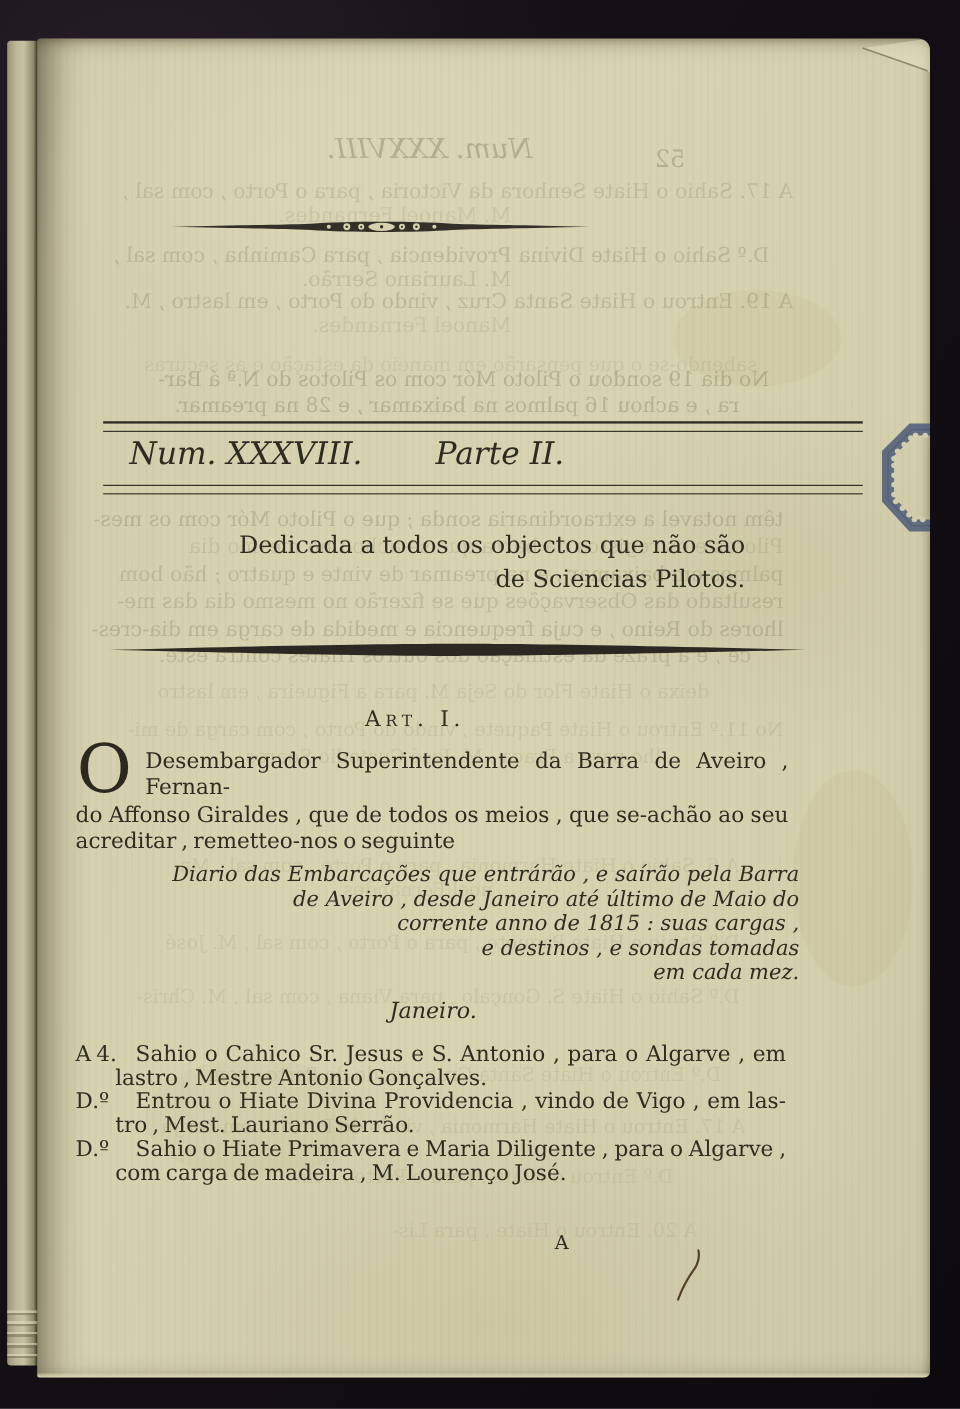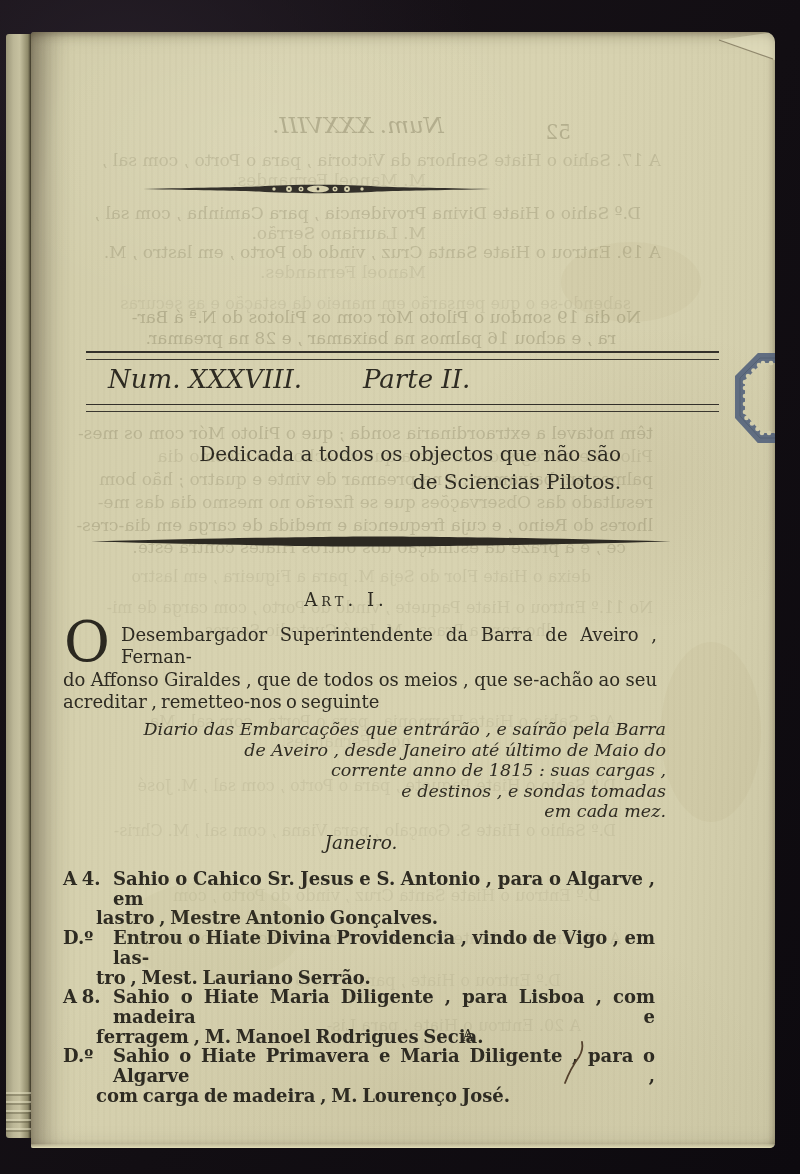--- a/index.html
+++ b/index.html
@@ -106,21 +106,21 @@
     font-size:18px;line-height:22.4px;word-spacing:-1.5px;color:#2e2b22;}
   .dropcap{position:absolute;left:1px;top:-5px;font-size:56px;line-height:46px;color:#2b2820;}
   .lead-par .l{text-align:justify;text-align-last:justify;}
   .lead-par .l.first{padding-left:58px;}
   .lead-par .l.last{text-align-last:left;}
   .diario-head{position:absolute;left:35px;top:687px;width:600px;text-align:right;
     font-style:italic;font-size:17.5px;line-height:20.6px;color:#2e2b22;}
   .month{position:absolute;left:30px;top:800px;width:600px;text-align:center;
     font-style:italic;font-size:18.5px;color:#2e2b22;}
   .entries{position:absolute;left:32px;top:837px;width:592px;
-    font-size:18px;line-height:19.7px;word-spacing:-1.5px;color:#2e2b22;font-weight:bold;}
+    font-size:18px;line-height:19.7px;word-spacing:-1.5px;color:#2e2b22;}
   .entry{position:relative;}
   .entry .lbl{position:absolute;left:0;top:0;}
   .entry .t1{padding-left:50px;text-align:justify;text-align-last:justify;}
   .entry .t2{padding-left:33px;}
   .signature{position:absolute;left:425px;top:994px;width:24px;text-align:center;
     font-size:16px;color:#2e2b22;}
 
   .stamp{position:absolute;left:701px;top:320px;opacity:.85;filter:blur(.3px);}
   .marks{position:absolute;inset:0;pointer-events:none;}
 </style>
@@ -222,25 +222,20 @@
       <div class="entries">
         <div class="entry">
           <span class="lbl">A 4.</span>
           <div class="t1">Sahio o Cahico Sr. Jesus e S. Antonio , para o Algarve , em</div>
           <div class="t2">lastro , Mestre Antonio Gonçalves.</div>
         </div>
         <div class="entry">
           <span class="lbl">D.º</span>
           <div class="t1">Entrou o Hiate Divina Providencia , vindo de Vigo , em las-</div>
           <div class="t2">tro , Mest. Lauriano Serrão.</div>
-        </div>
-        <div class="entry">
-          <span class="lbl">A 8.</span>
-          <div class="t1">Sahio o Hiate Maria Diligente , para Lisboa , com madeira e</div>
-          <div class="t2">ferragem , M. Manoel Rodrigues Secia.</div>
         </div>
         <div class="entry">
           <span class="lbl">D.º</span>
           <div class="t1">Sahio o Hiate Primavera e Maria Diligente , para o Algarve ,</div>
           <div class="t2">com carga de madeira , M. Lourenço José.</div>
         </div>
       </div>
 
       <div class="signature">A</div>
 

